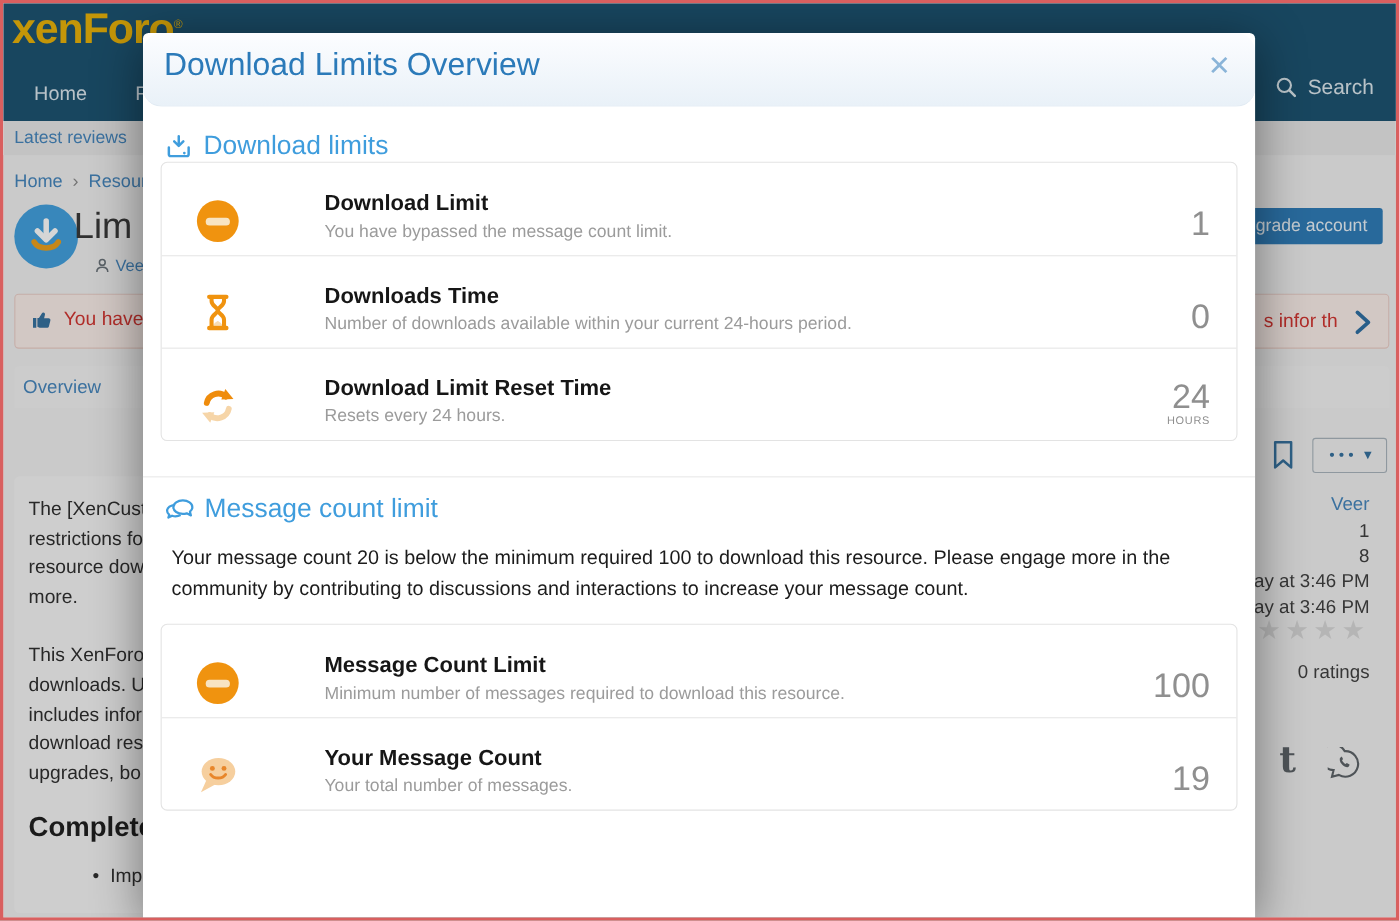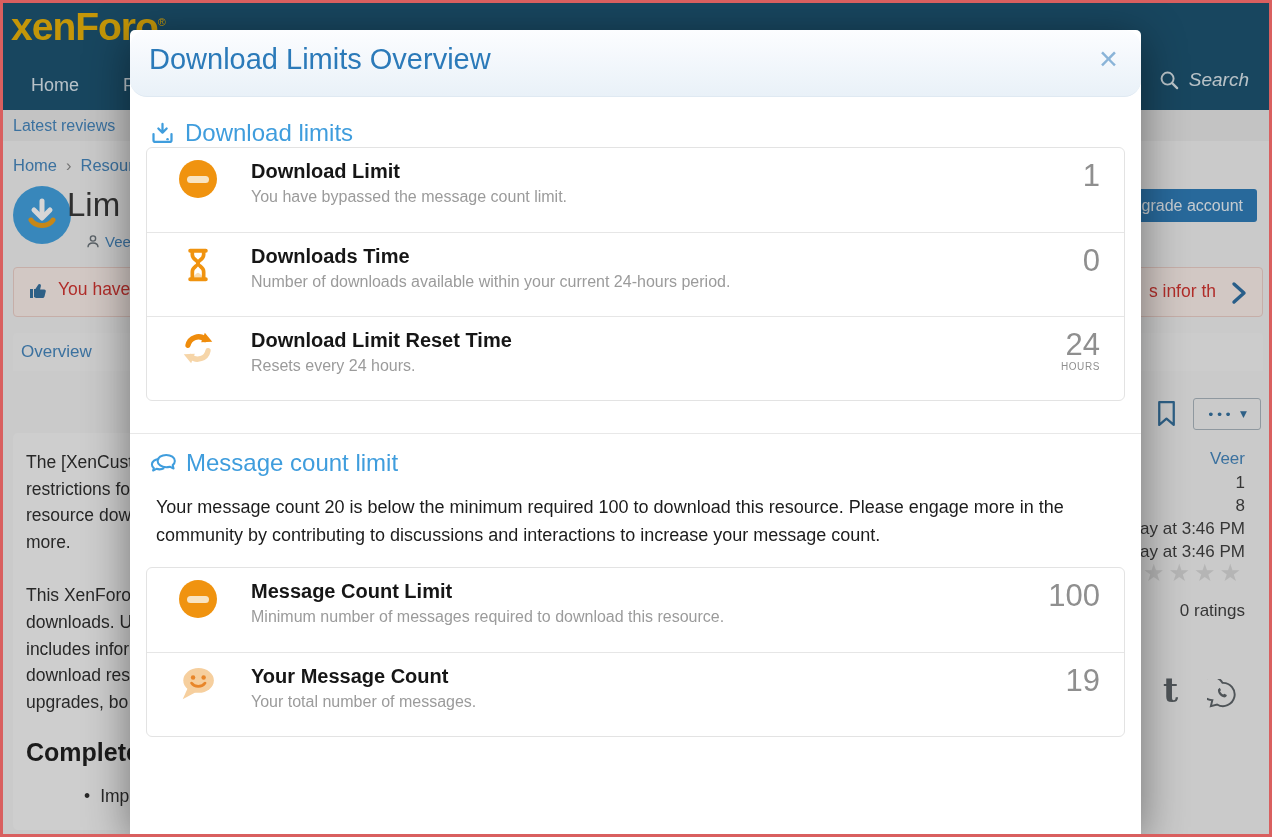--- a/index.html
+++ b/index.html
@@ -6,21 +6,21 @@
   .screen{position:relative;width:1272px;height:837px;border:3px solid #d95f5f;box-sizing:border-box;
           overflow:hidden;background:#f1f1f1;font-family:"Liberation Sans",sans-serif;}
 
   
   .bg{position:absolute;inset:0;}
   .hdr{position:absolute;left:0;top:0;width:100%;height:107px;background:#1b5270;}
   .logo{position:absolute;left:8px;top:2px;font-size:39px;color:#eab308;font-weight:600;letter-spacing:-1px;}
   .logo sup{font-size:11px;font-weight:400;}
   .nav-item{position:absolute;top:72px;font-size:18px;color:#dbe7ef;cursor:pointer;}
   .nav-home{left:28px;} .nav-forums{left:120px;}
-  .search{position:absolute;right:20px;top:66px;display:flex;align-items:flex-end;gap:9px;color:#dde8ee;font-size:19px;cursor:pointer;font-style:italic;}
+  .search{position:absolute;right:20px;top:66px;display:flex;align-items:flex-start;gap:9px;color:#dde8ee;font-size:19px;cursor:pointer;}
 
   .subnav{position:absolute;left:0;top:107px;width:100%;height:31px;background:#e9e9e9;line-height:31px;
           padding-left:10px;box-sizing:border-box;font-size:16px;}
   .subnav span{color:#4586bd;cursor:pointer;}
 
   .breadcrumb{position:absolute;left:10px;top:153px;font-size:16.5px;color:#4586bd;display:flex;gap:9px;}
   .breadcrumb .sep{color:#8a8a8a;}
   .breadcrumb span{cursor:pointer;}
 
   .res-icon{position:absolute;left:10px;top:183px;width:58px;height:58px;border-radius:50%;background:#41a1df;
@@ -71,21 +71,21 @@
          box-shadow:0 8px 45px rgba(0,0,0,.45);overflow:hidden;}
   .modal-hd{height:66px;background:linear-gradient(#fcfdff,#e9f1f8);border-bottom:1px solid #dfe9f2;position:relative;border-radius:17px;}
   .modal-title{position:absolute;left:19px;top:13px;font-size:29px;color:#2b7ab9;}
   .modal-close{position:absolute;right:22px;top:15px;font-size:25px;color:#8ab4d8;font-weight:bold;
                font-family:"DejaVu Sans",sans-serif;cursor:pointer;}
   .modal-bd{padding:16px 16px 0;}
   .sec-head{display:flex;align-items:center;gap:9px;margin:6px 0 0 3px;color:#3f9ddd;font-size:24px;}
   .sec2-head{margin-top:15px;}
   .sec-desc{margin:16px 10px 18px;font-size:18px;line-height:28px;color:#1c1c1c;max-width:958px;}
   .cards{border:1px solid #e3e3e3;border-radius:6px;background:#fff;}
-  .card{display:flex;align-items:flex-start;padding:12px 24px 12px 30px;min-height:84px;box-sizing:border-box;}
+  .card{display:flex;align-items:flex-end;padding:12px 24px 12px 30px;min-height:84px;box-sizing:border-box;gap:44px;}
   .card + .card{border-top:1px solid #e6e6e6;}
   .card-ic{width:42px;flex:0 0 42px;margin-right:32px;display:flex;justify-content:center;align-items:center;}
   .card-t{font-size:20px;font-weight:bold;color:#161616;}
   .card-s{font-size:16px;color:#9b9b9b;margin-top:5px;}
   .card-val{margin-left:auto;text-align:right;color:#8f8f8f;}
   .card-val .v{font-size:31px;line-height:32px;}
   .card-val .u{font-size:10px;letter-spacing:.6px;}
   .divider{border:0;border-top:1px solid #e8e8e8;margin:32px -16px 0;}
 
   .ic-minus{width:38px;height:38px;border-radius:50%;background:#f0930f;position:relative;}

